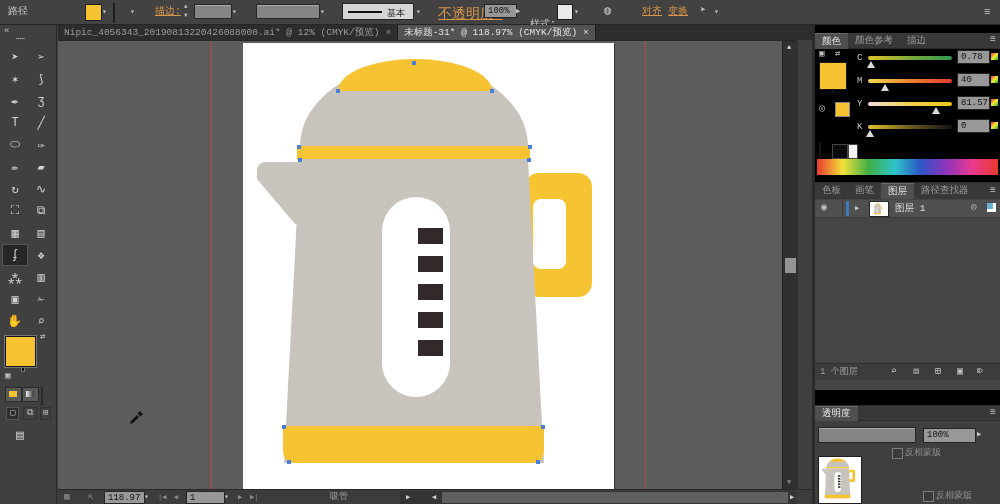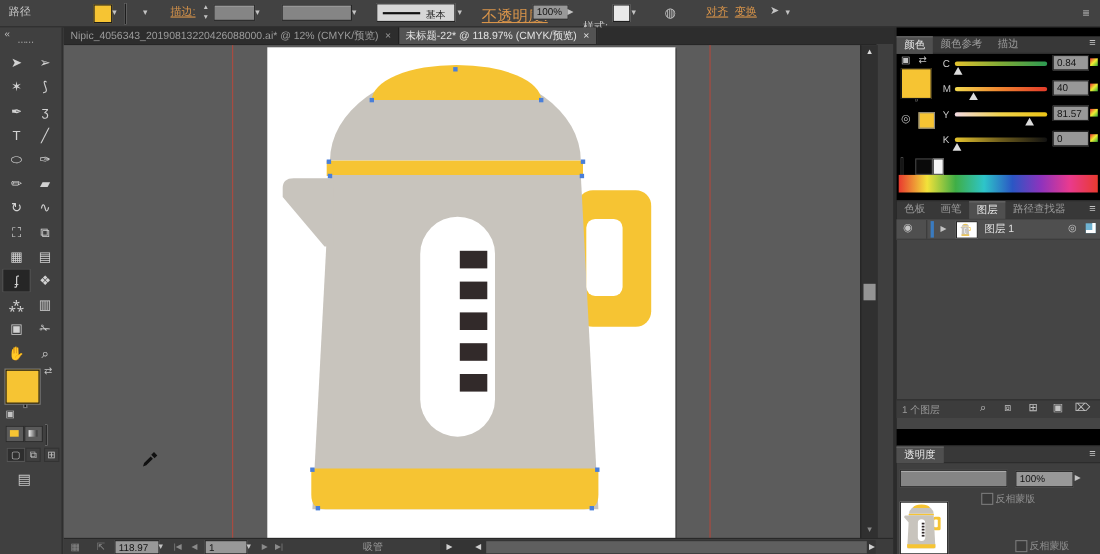--- a/index.html
+++ b/index.html
@@ -1,17 +1,17 @@
 <!DOCTYPE html>
 <html><head>
 <meta charset="utf-8">
 <style>
   html,body{margin:0;padding:0;background:#2b2b2b}
   #stage{position:relative;width:1000px;height:504px;overflow:hidden;background:#3f3f3f;
-         font-family:Liberation Sans, sans-serif;-webkit-font-smoothing:antialiased}
+         font-family:Liberation Mono, monospace;-webkit-font-smoothing:antialiased}
   .a{position:absolute}
   .t{color:#c9c9c9;font-size:10px;line-height:1;white-space:nowrap}
   .dim{color:#9a9a9a}
   .or{color:#d8944a;text-decoration:underline}
   .glyph{color:#c3c3c3;font-size:11px;line-height:1}
   .gray-dd{background:#858585;border:1px solid #262626;box-shadow:inset 0 1px 0 #aaa}
   .valbox{background:#989898;border:1px solid #242424;color:#141414;font-size:9px;line-height:12px;padding-left:3px}
   .tab{height:15px;line-height:15px;font-size:9.5px;padding:0 6px;color:#9b9b9b;background:#2d2d2d;border-right:1px solid #1f1f1f;display:flex;align-items:center;gap:6px}
   .tab.on{background:#535353;color:#e3e3e3}
   .ptab{font-size:9.5px;color:#9b9b9b;padding:0 7px;height:15px;line-height:15px}
@@ -61,21 +61,21 @@
     <span class="a glyph" style="left:714px;top:8px;font-size:8px">▾</span>
     <span class="a glyph" style="left:984px;top:7px">≡</span>
   </div>
 
   <div class="a" style="left:58px;top:25px;width:754px;height:15px;background:#2d2d2d;display:flex">
     <div class="tab">
       <span>Nipic_4056343_20190813220426088000.ai* @ 12% (CMYK/预览)</span>
       <span>×</span>
     </div>
     <div class="tab on">
-      <span>未标题-22* @ 118.97% (CMYK/预览)</span>
+      <span>未标题-31* @ 118.97% (CMYK/预览)</span>
       <span>×</span>
     </div>
   </div>
 
   <div class="a" style="left:0;top:25px;width:56px;height:479px;background:#404040;border-right:1px solid #2a2a2a">
     <span class="a glyph" style="left:4px;top:2px;font-size:9px">«</span>
     <span class="a glyph" style="left:16px;top:10px;font-size:8px;letter-spacing:-1px">⋯⋯</span>
     <div class="a" style="left:2px;top:21px;width:52px;display:grid;grid-template-columns:26px 26px">
       <span class="tool">➤</span>
       <span class="tool">➢</span>
@@ -208,21 +208,21 @@
       <span class="a slash" style="left:17px;top:26px;width:22px;height:22px;border:1px solid #161616"></span>
       <span class="a" style="left:4px;top:14px;width:26px;height:26px;background:#F6C433;border:1px solid #161616"></span>
       <span class="a glyph" style="left:4px;top:56px;font-size:10px">◎</span>
       <span class="a" style="left:20px;top:54px;width:13px;height:13px;background:#F6C433;border:1px solid #888"></span>
 
       
       <div class="a" style="left:40px;top:0px;width:145px;height:23px">
         <span class="a t" style="left:2px;top:6px;font-size:9px">C</span>
         <span class="a" style="left:13px;top:8px;width:84px;height:4px;border-radius:2px;background:linear-gradient(90deg,#e3c22e,#7faa36,#2c9a52)"></span>
         <span class="knob" style="left:12px;top:13px"></span>
-        <span class="a valbox" style="left:102px;top:2px;width:28px;height:12px">0.84</span>
+        <span class="a valbox" style="left:102px;top:2px;width:28px;height:12px">0.78</span>
         <span class="a" style="left:136px;top:5px;width:7px;height:7px;background:linear-gradient(135deg,#e33,#ee3,#3a3)"></span>
       </div>
       
       <div class="a" style="left:40px;top:23px;width:145px;height:23px">
         <span class="a t" style="left:2px;top:6px;font-size:9px">M</span>
         <span class="a" style="left:13px;top:8px;width:84px;height:4px;border-radius:2px;background:linear-gradient(90deg,#f1d94f,#ef8330,#e23b2a)"></span>
         <span class="knob" style="left:26px;top:13px"></span>
         <span class="a valbox" style="left:102px;top:2px;width:28px;height:12px">40</span>
         <span class="a" style="left:136px;top:5px;width:7px;height:7px;background:linear-gradient(135deg,#e33,#ee3,#3a3)"></span>
       </div>

